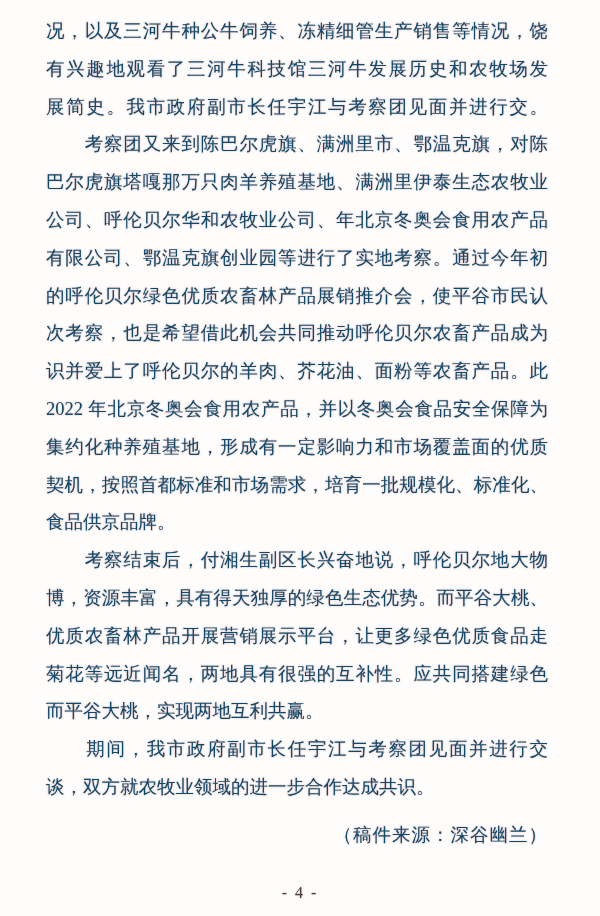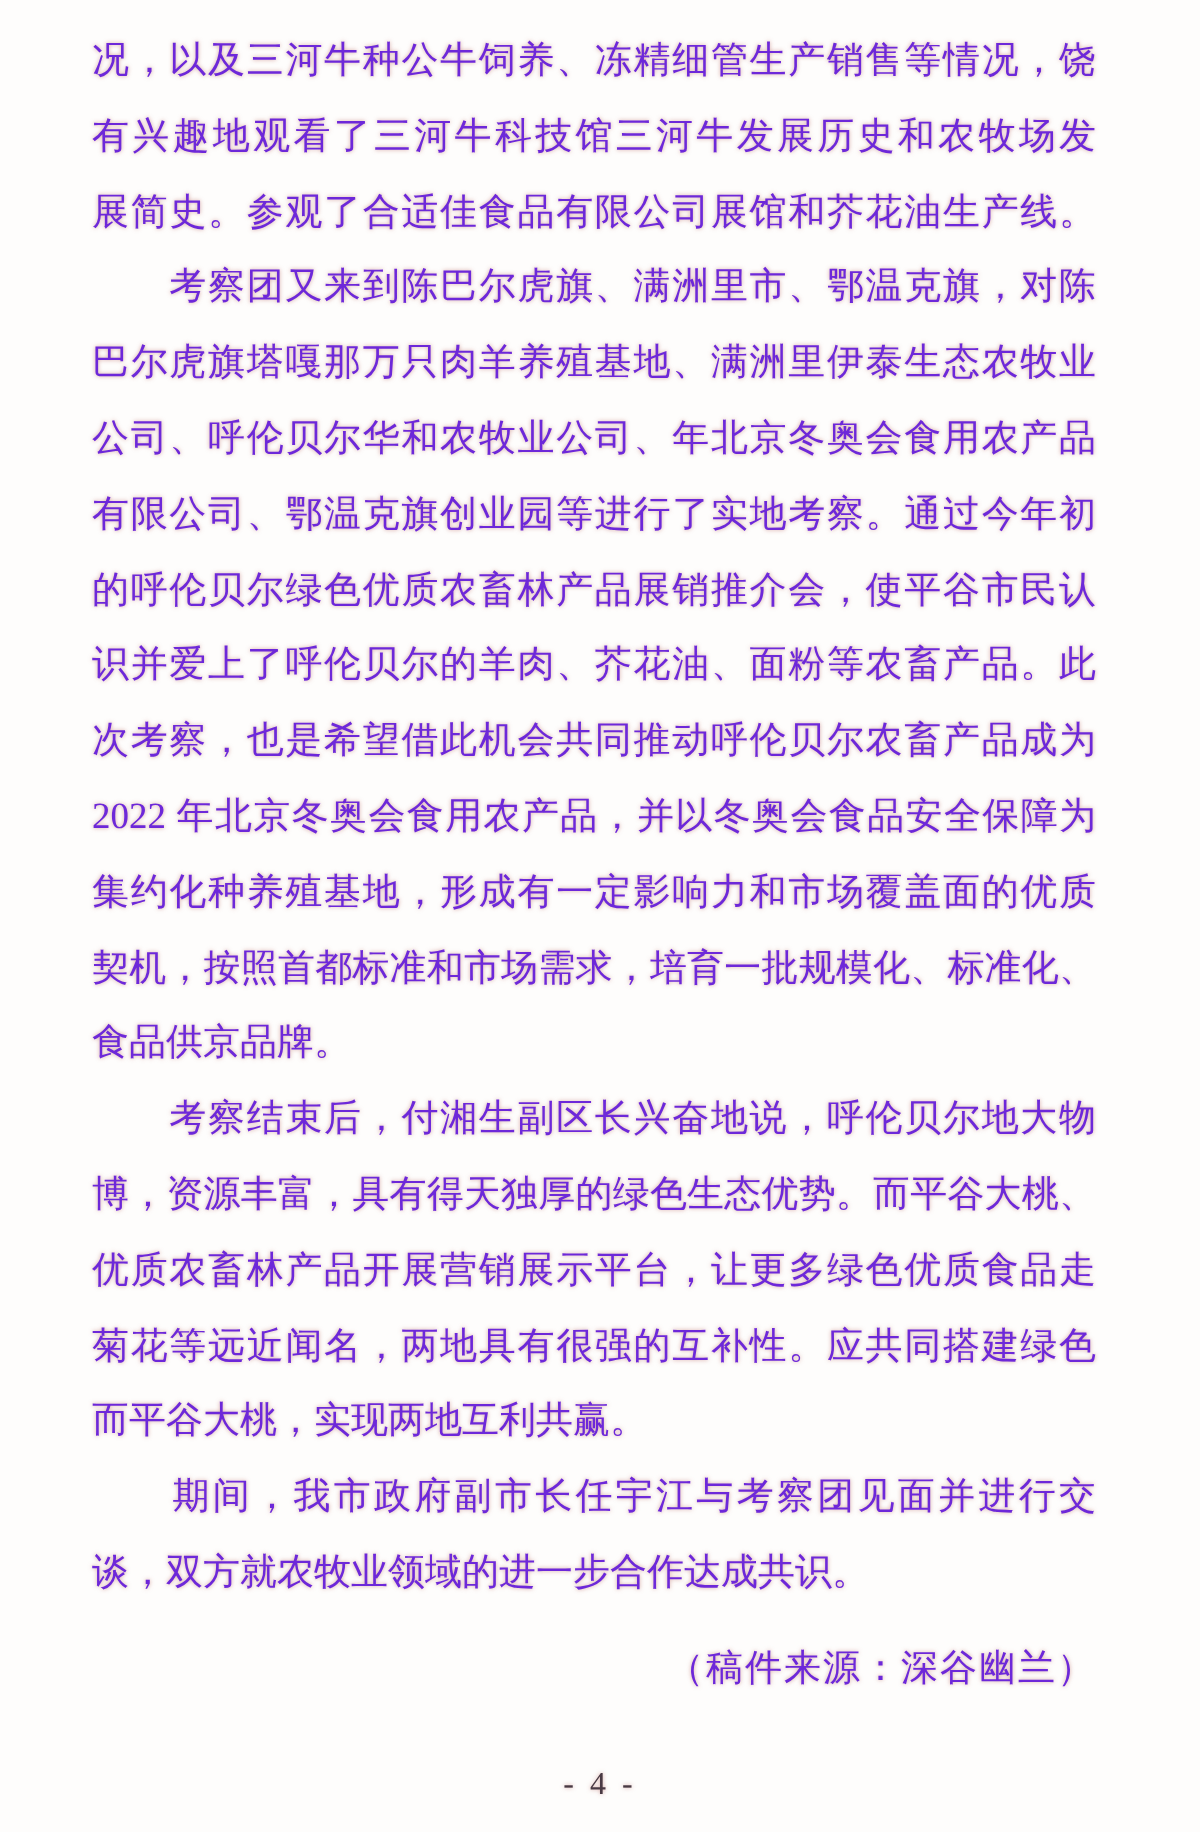--- a/index.html
+++ b/index.html
@@ -18,21 +18,21 @@
   .body-text {
     position: absolute;
     left: 46px;
     top: 13px;
     width: 502px;
   }
   .line {
     font-size: 18.5px;
     line-height: 37.8px;
     height: 37.8px;
-    color: #6d28d9;
+    color: #0c4a6e;
     text-shadow: 0 0 2px rgba(178, 88, 82, 0.55);
     text-align: justify;
     text-align-last: justify;
     white-space: pre-wrap;
   }
   .line.align-left {
     text-align: right;
     text-align-last: left;
   }
   .line.align-right {
@@ -56,28 +56,28 @@
   }
 </style>
 </head>
 <body>
 
 <div class="page">
   <div class="body-text">
 
   <div class="line align-justify">况，以及三河牛种公牛饲养、冻精细管生产销售等情况，饶</div>
       <div class="line align-justify">有兴趣地观看了三河牛科技馆三河牛发展历史和农牧场发</div>
-      <div class="line align-justify">展简史。参观了合适佳食品有限公司展馆和芥花油生产线。</div>
+      <div class="line align-justify">展简史。我市政府副市长任宇江与考察团见面并进行交。</div>
       <div class="line align-justify">　　考察团又来到陈巴尔虎旗、满洲里市、鄂温克旗，对陈</div>
       <div class="line align-justify">巴尔虎旗塔嘎那万只肉羊养殖基地、满洲里伊泰生态农牧业</div>
       <div class="line align-justify">公司、呼伦贝尔华和农牧业公司、年北京冬奥会食用农产品</div>
       <div class="line align-justify">有限公司、鄂温克旗创业园等进行了实地考察。通过今年初</div>
       <div class="line align-justify">的呼伦贝尔绿色优质农畜林产品展销推介会，使平谷市民认</div>
+      <div class="line align-justify">次考察，也是希望借此机会共同推动呼伦贝尔农畜产品成为</div>
       <div class="line align-justify">识并爱上了呼伦贝尔的羊肉、芥花油、面粉等农畜产品。此</div>
-      <div class="line align-justify">次考察，也是希望借此机会共同推动呼伦贝尔农畜产品成为</div>
       <div class="line align-justify">2022 年北京冬奥会食用农产品，并以冬奥会食品安全保障为</div>
       <div class="line align-justify">集约化种养殖基地，形成有一定影响力和市场覆盖面的优质</div>
       <div class="line align-justify">契机，按照首都标准和市场需求，培育一批规模化、标准化、</div>
       <div class="line align-left">食品供京品牌。</div>
       <div class="line align-justify">　　考察结束后，付湘生副区长兴奋地说，呼伦贝尔地大物</div>
       <div class="line align-justify">博，资源丰富，具有得天独厚的绿色生态优势。而平谷大桃、</div>
       <div class="line align-justify">优质农畜林产品开展营销展示平台，让更多绿色优质食品走</div>
       <div class="line align-justify">菊花等远近闻名，两地具有很强的互补性。应共同搭建绿色</div>
       <div class="line align-left">而平谷大桃，实现两地互利共赢。</div>
       <div class="line align-justify">　　期间，我市政府副市长任宇江与考察团见面并进行交</div>

